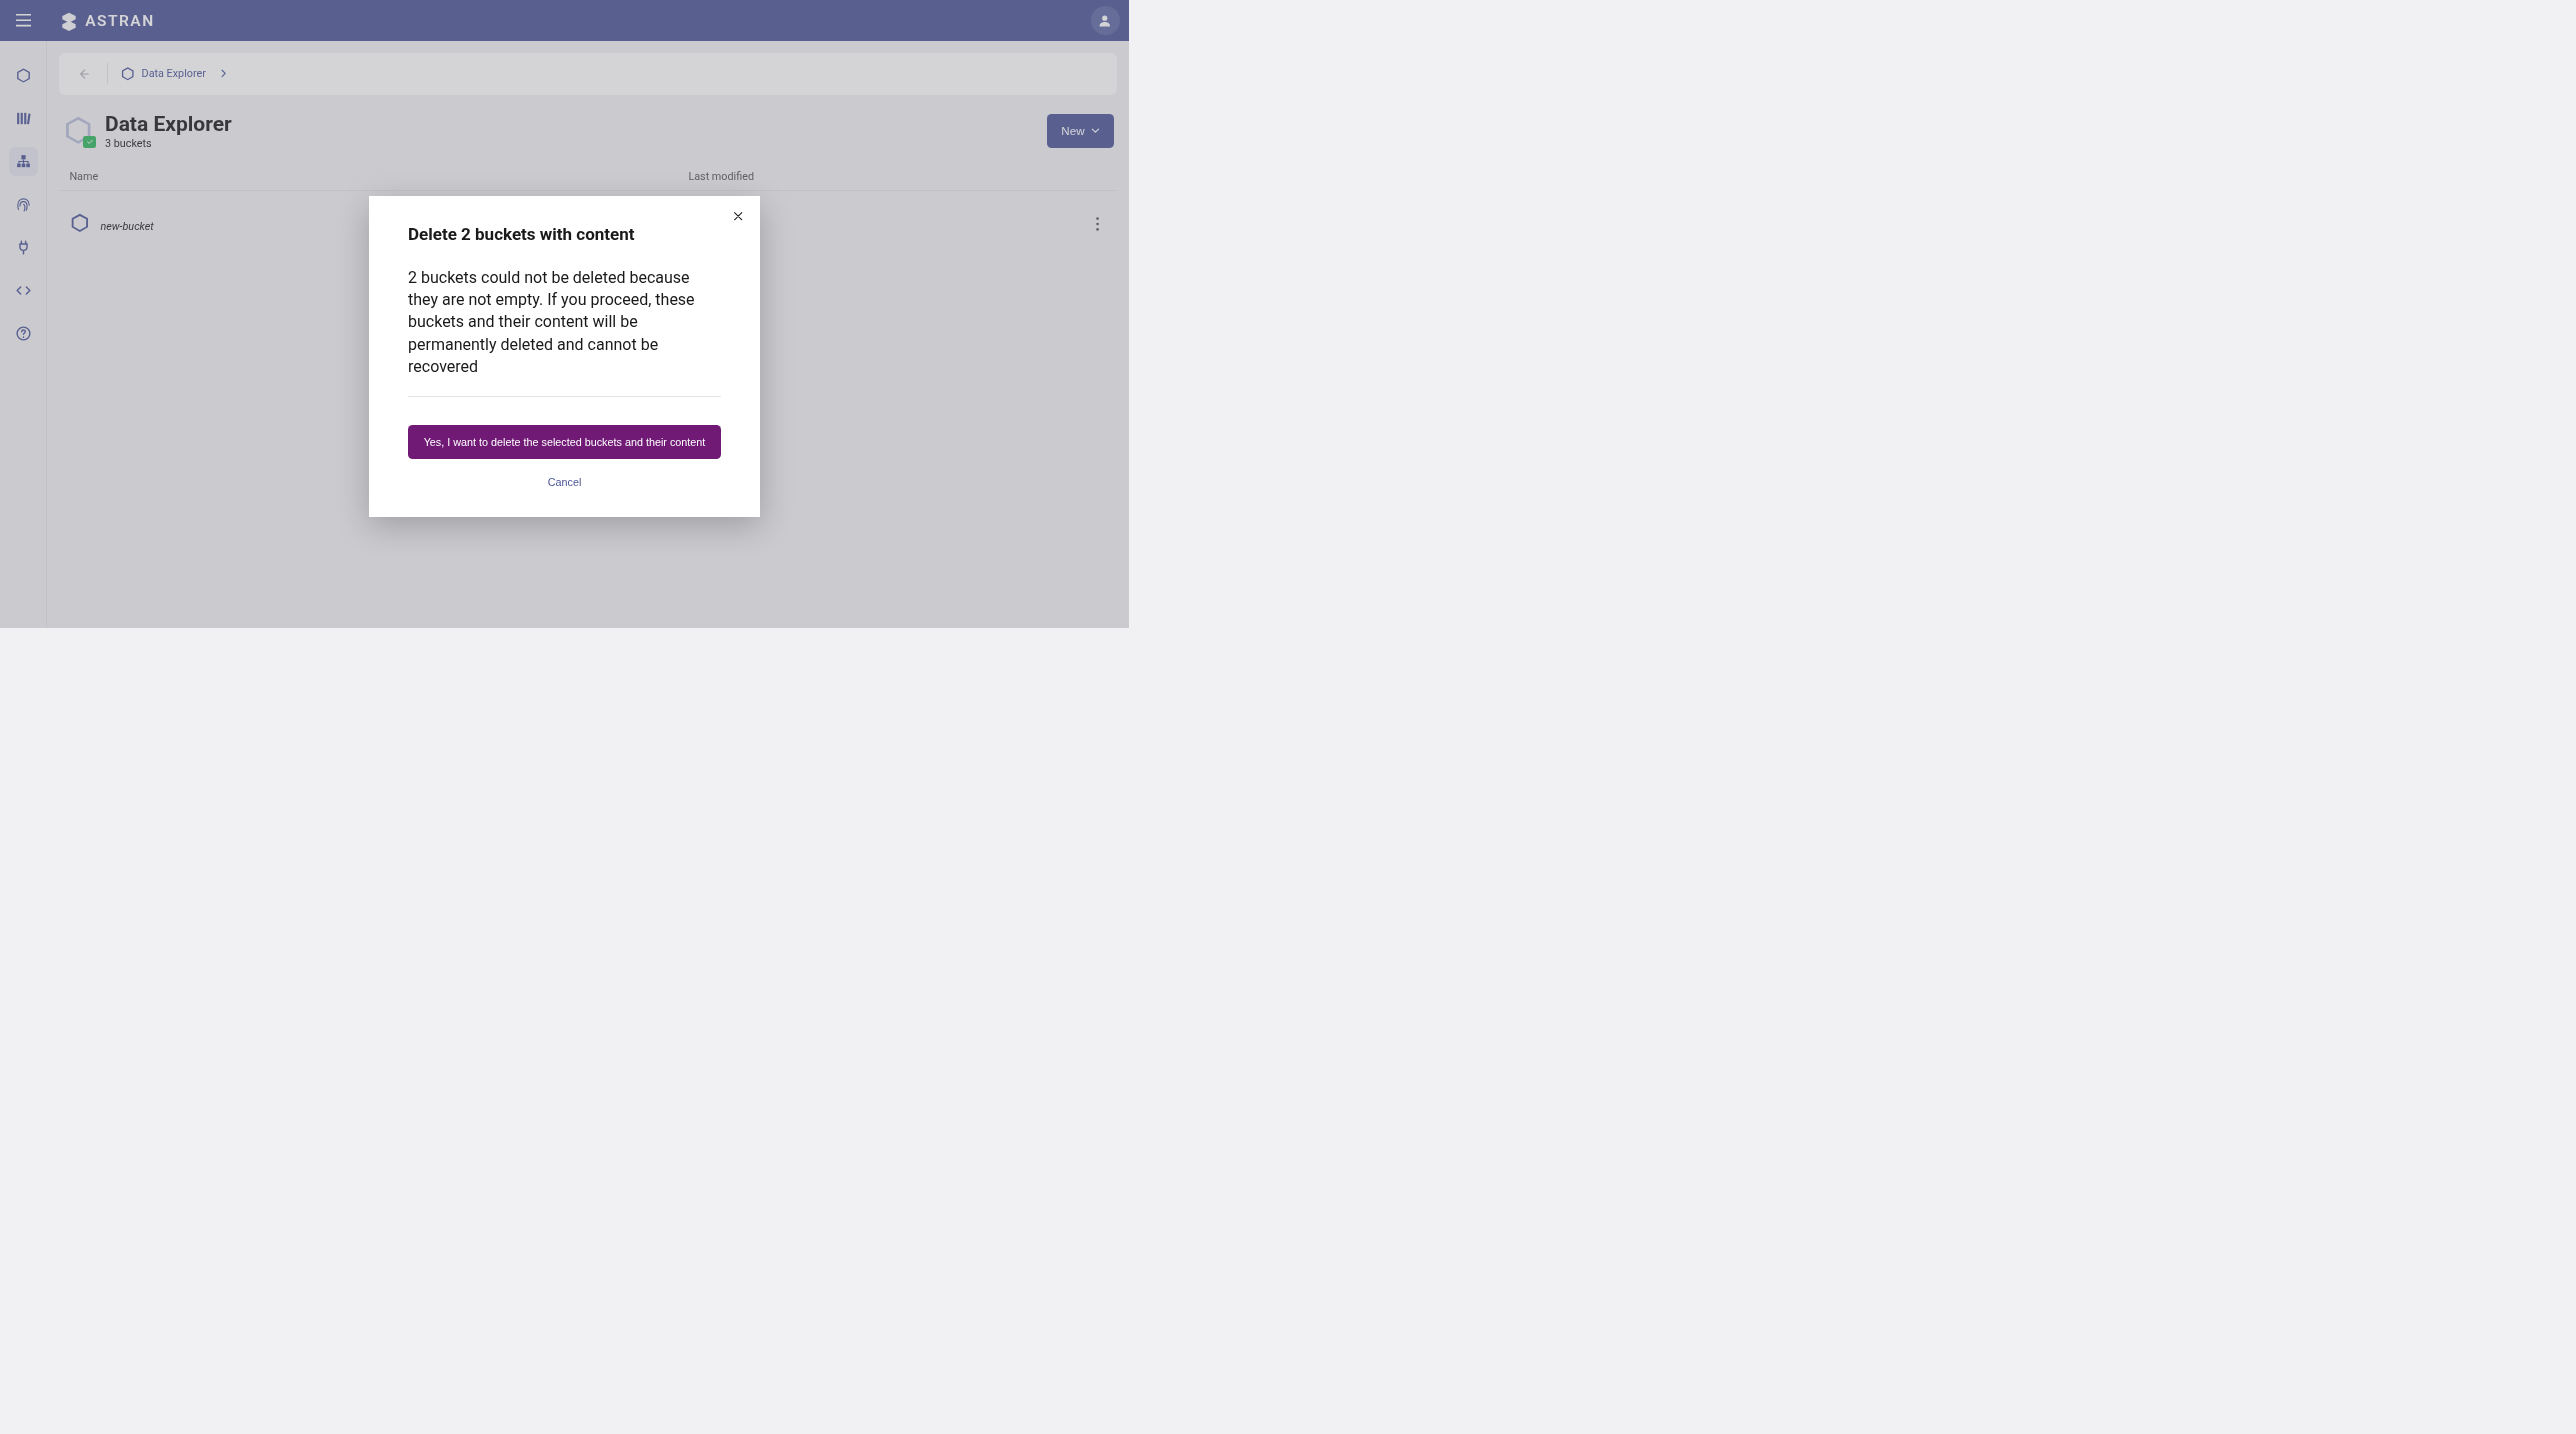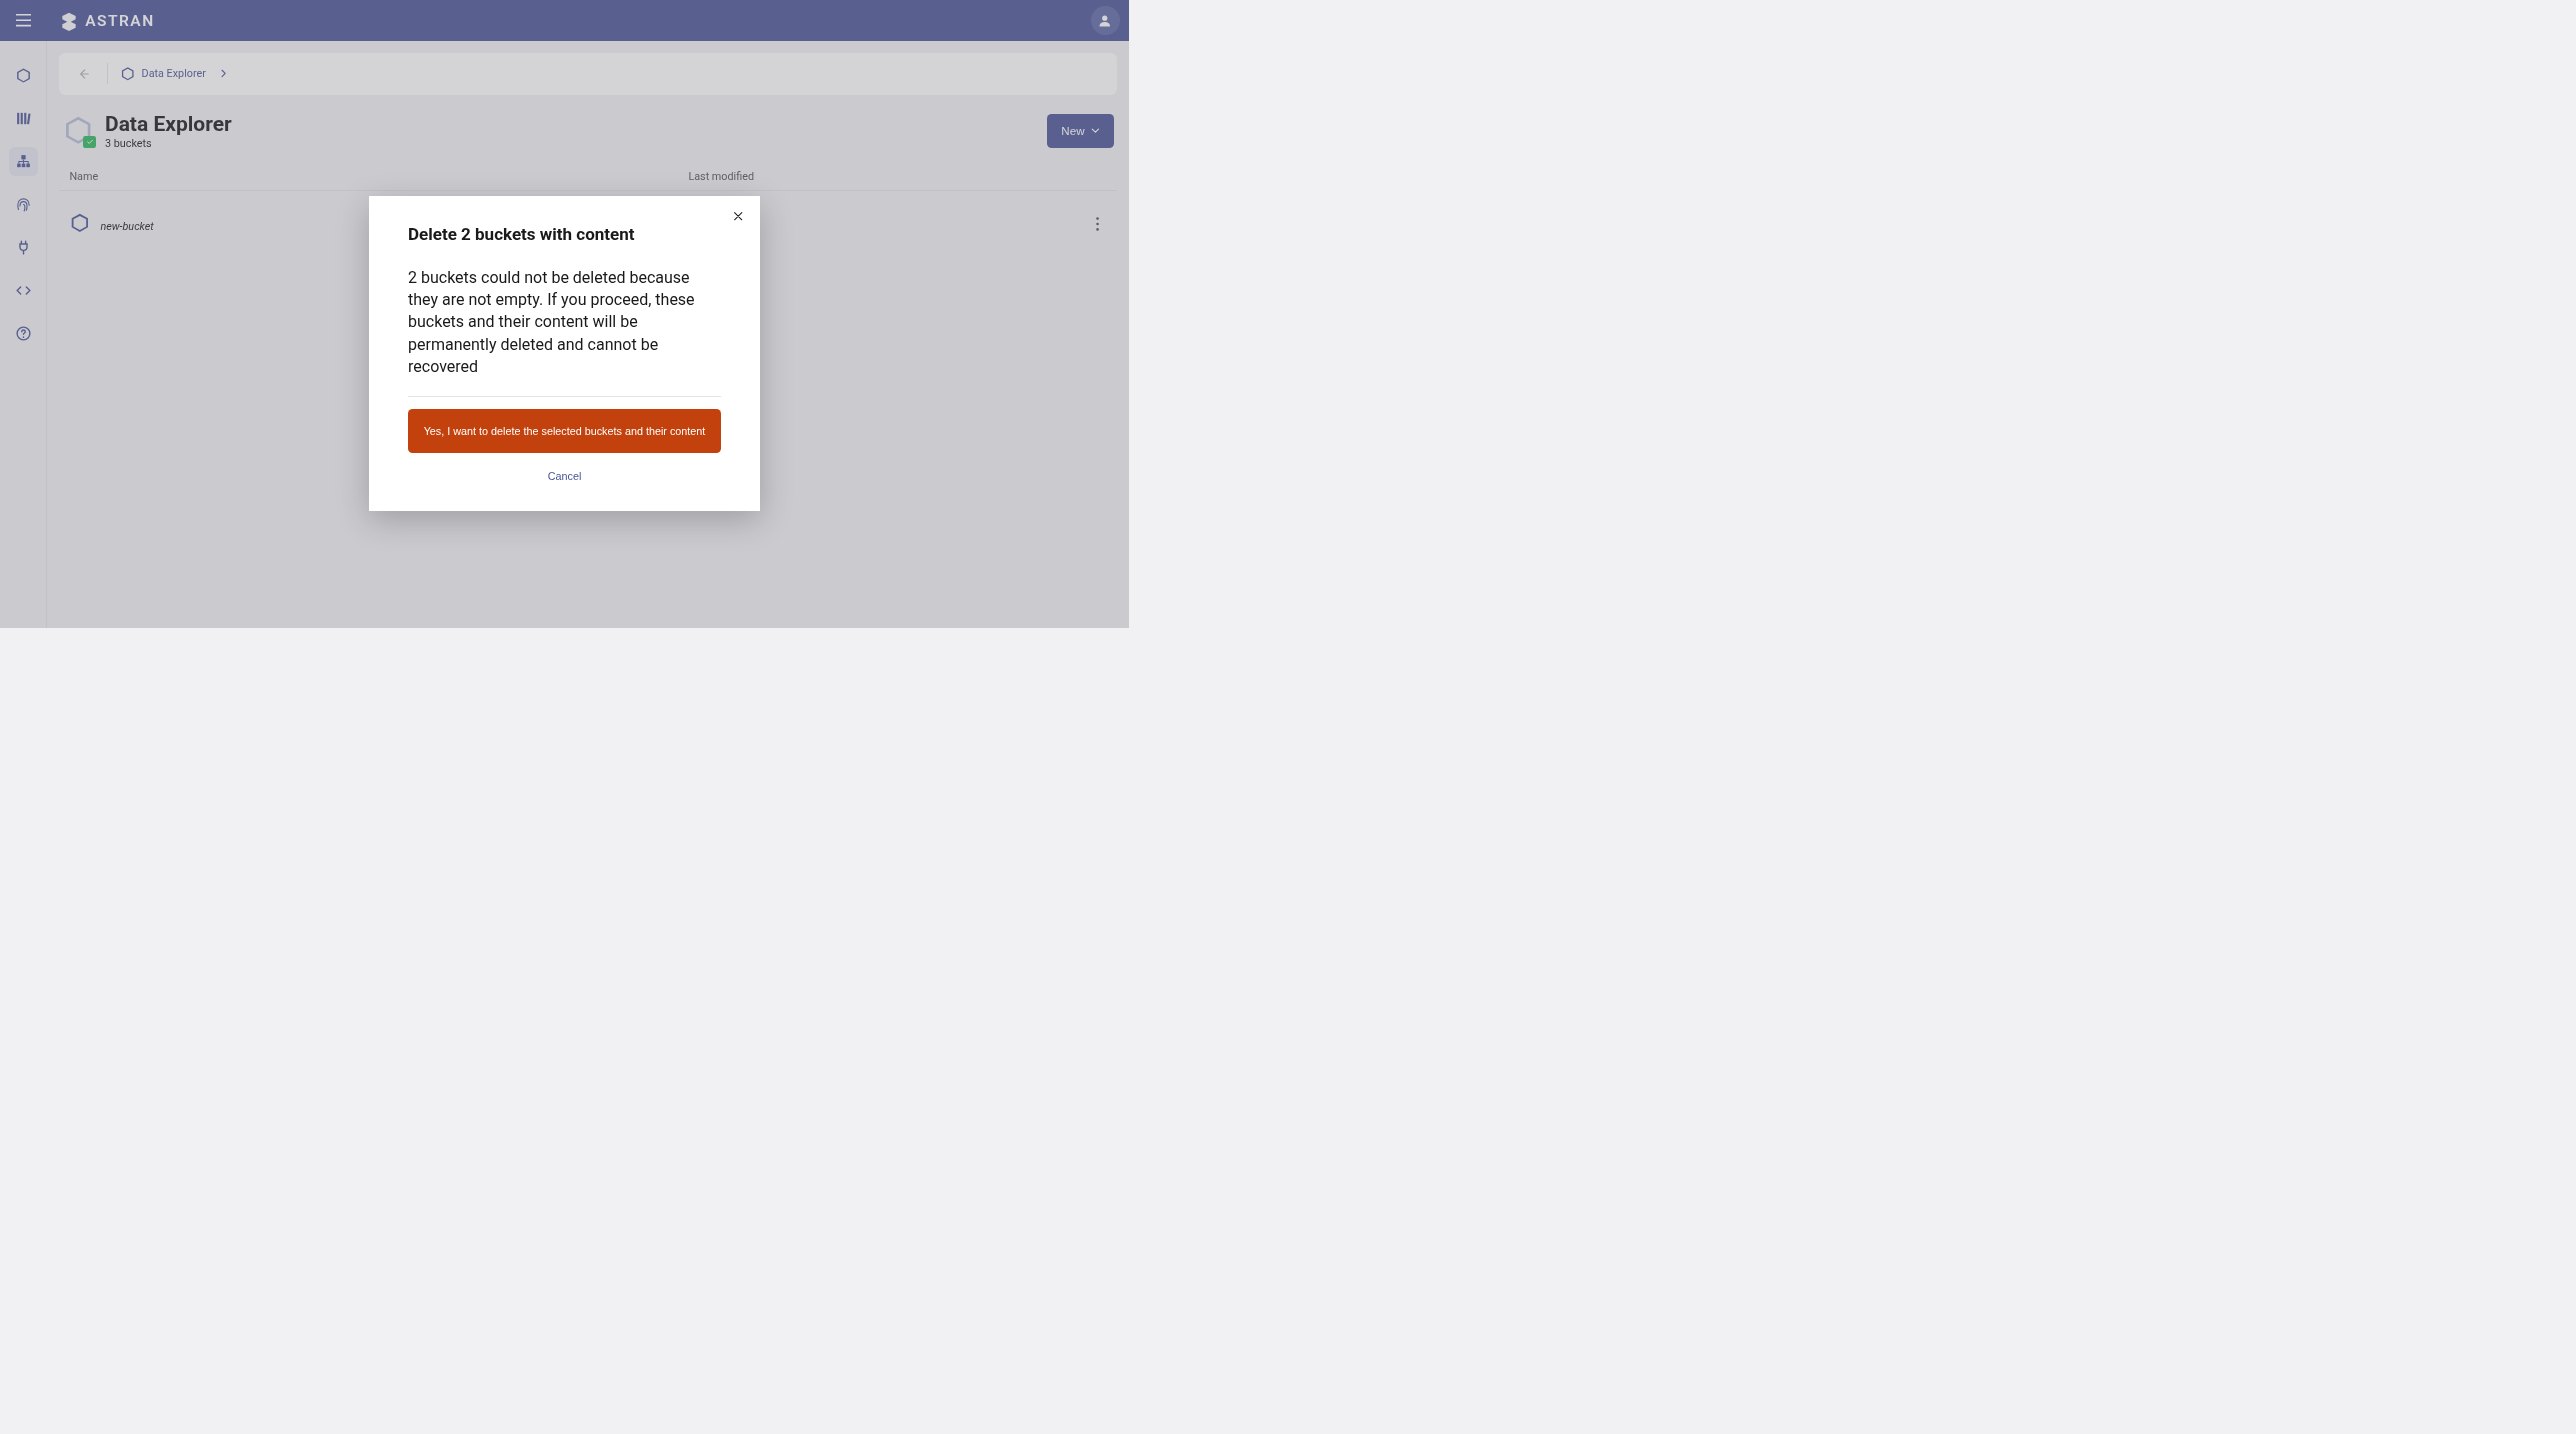--- a/index.html
+++ b/index.html
@@ -243,28 +243,29 @@
   line-height: 1.4;
   margin-bottom: 17px;
 }
 .modal-divider {
   height: 0.8px;
   background: #e3e3e8;
   margin-bottom: 12.4px;
 }
 .modal-confirm {
   width: 100%;
-  background: #c2410c;
+  background: #701a75;
   color: #fff;
   border: none;
   border-radius: 4.6px;
-  height: 44px;
+  height: 34px;
   font-size: 10.8px;
   cursor: pointer;
   margin-bottom: 17px;
+  margin-top: 16px;
 }
 .modal-cancel {
   display: block;
   text-align: center;
   color: #4a5596;
   font-size: 10.8px;
   cursor: pointer;
   background: none;
   border: none;
   width: 100%;

